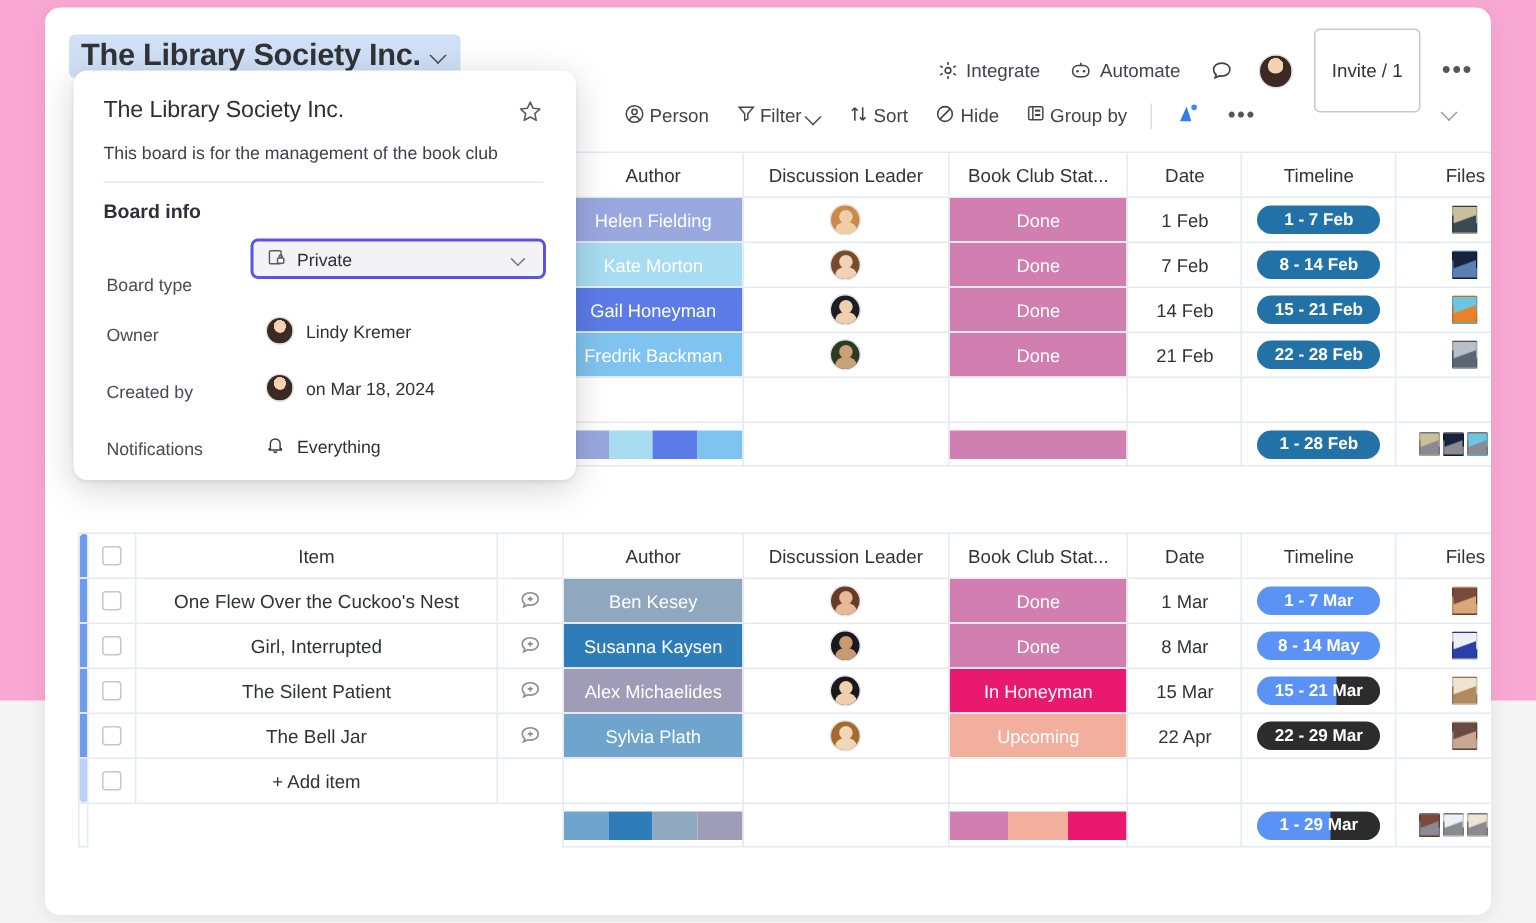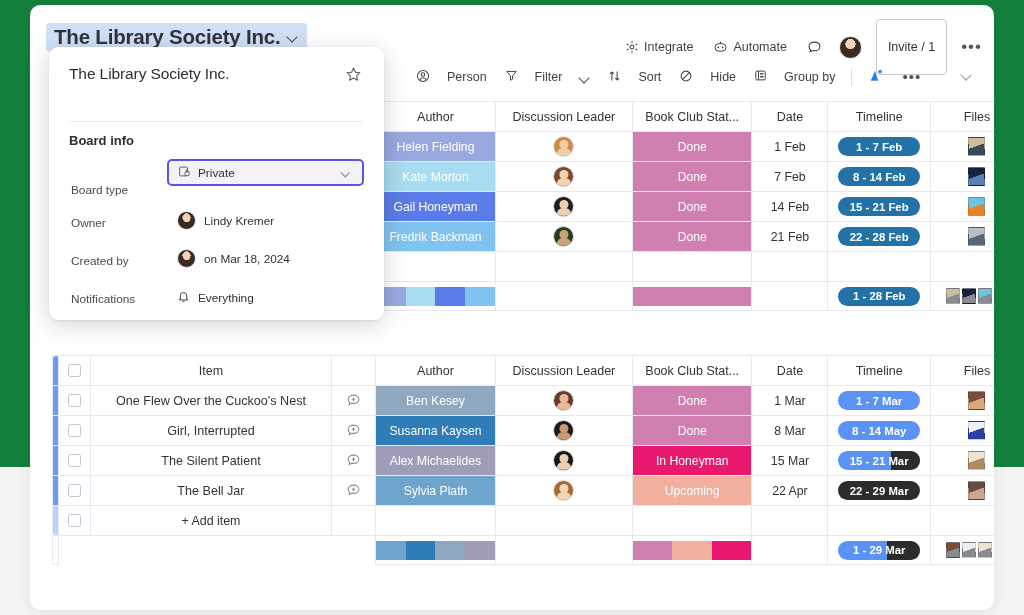--- a/index.html
+++ b/index.html
@@ -6,21 +6,21 @@
   * { box-sizing: border-box; margin: 0; padding: 0; }
   html, body {
     width: 1024px; height: 615px;
     background: #f4f4f4;
     font-family: "Liberation Sans", sans-serif;
     overflow: hidden;
   }
   .page {
     position: relative;
     width: 1024px; height: 467px;
-    background: #15803d;
+    background: #f9a8d4;
   }
   .card {
     position: absolute;
     left: 30px; top: 5px;
     width: 964px; height: 605px;
     background: #ffffff;
     border-radius: 10px;
     box-shadow: 0 2px 14px rgba(0,0,0,0.08);
     overflow: hidden;
   }
@@ -75,21 +75,21 @@
   }
 
   
   .toolbar {
     position: absolute; left: 0; top: 52px;
     width: 964px; height: 40px;
     display: flex; align-items: center;
     font-size: 12.5px; color: #42424c;
   }
   .tb-item {
-    display: flex; align-items: center; gap: 17px;
+    display: flex; align-items: center; gap: 3px;
     margin-left: 14px; cursor: pointer; padding: 3px 2px;
   }
   .tb-sep { width: 1px; height: 17px; background: #dcdce2; margin-left: 14px; }
   .tb-right {
     position: absolute; right: 18px; top: 12px;
     width: 15px; height: 15px; cursor: pointer;
   }
   .tb-right .chev::after { border-color: #9a9aa5; }
 
   
@@ -749,20 +749,21 @@
 
   </div>
 
   <div class="popup">
     <div class="pu-title">The Library Society Inc.</div>
     <div class="pu-star">
       <svg width="17" height="17" viewBox="0 0 20 20" fill="none" stroke="#5b5b66" stroke-width="1.25" stroke-linejoin="round">
         <path d="M10 2.4l2.3 4.9 5.2.6-3.9 3.6 1.1 5.2L10 14.1 5.3 16.7l1.1-5.2L2.5 7.9l5.2-.6z"></path>
       </svg>
     </div>
+    <div class="pu-desc">This board is for the management of the book club</div>
     <div class="pu-rule"></div>
     <div class="pu-sec">Board info</div>
 
     <div class="pu-row" style="top:136px">Board type</div>
     <div class="pu-select">
       <span>
         <svg width="13" height="13" viewBox="0 0 16 16" fill="none" stroke="#5a5a66" stroke-width="1.2">
           <rect x="2" y="2.6" width="9.6" height="10.8" rx="1.1"></rect>
           <rect x="8.6" y="8.6" width="5.2" height="4.4" rx="0.8" fill="#fff"></rect>
           <path d="M9.9 8.6V7.5a1.3 1.3 0 012.6 0v1.1"></path>

